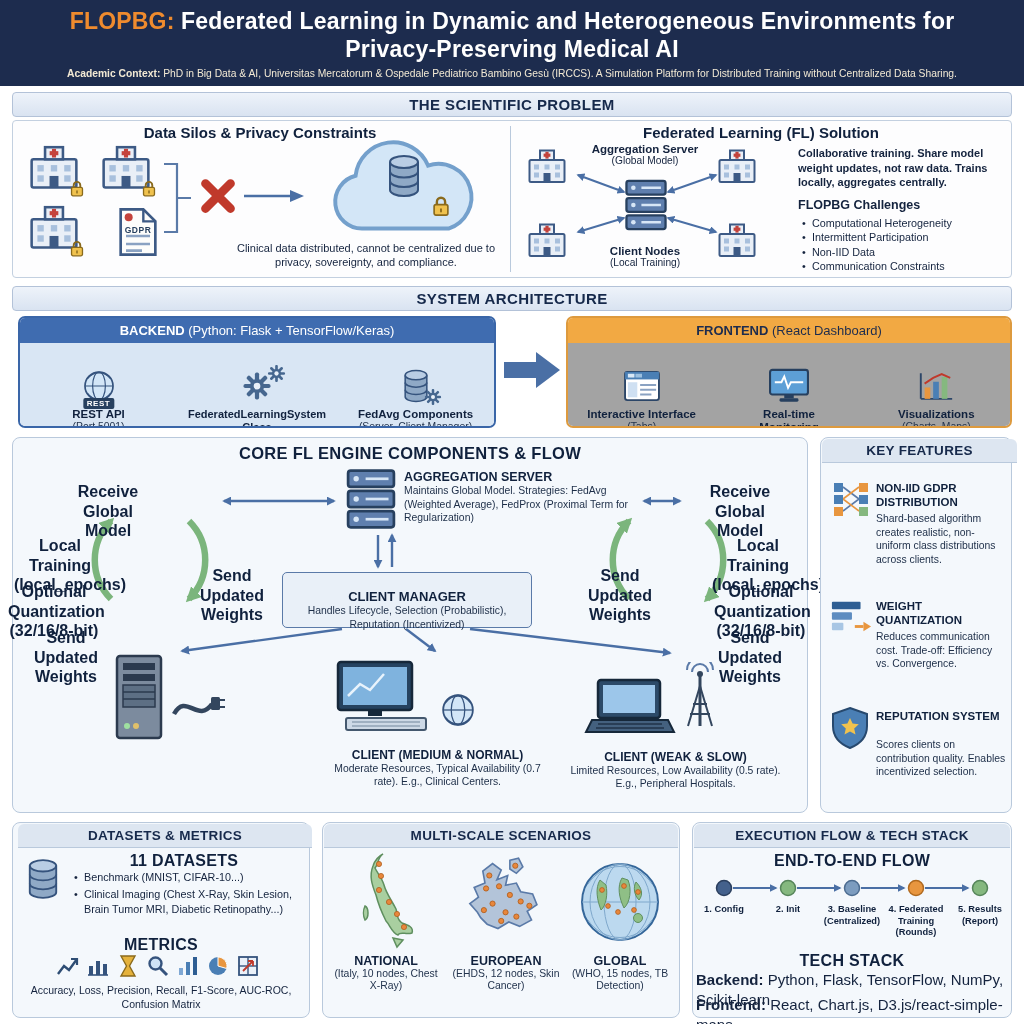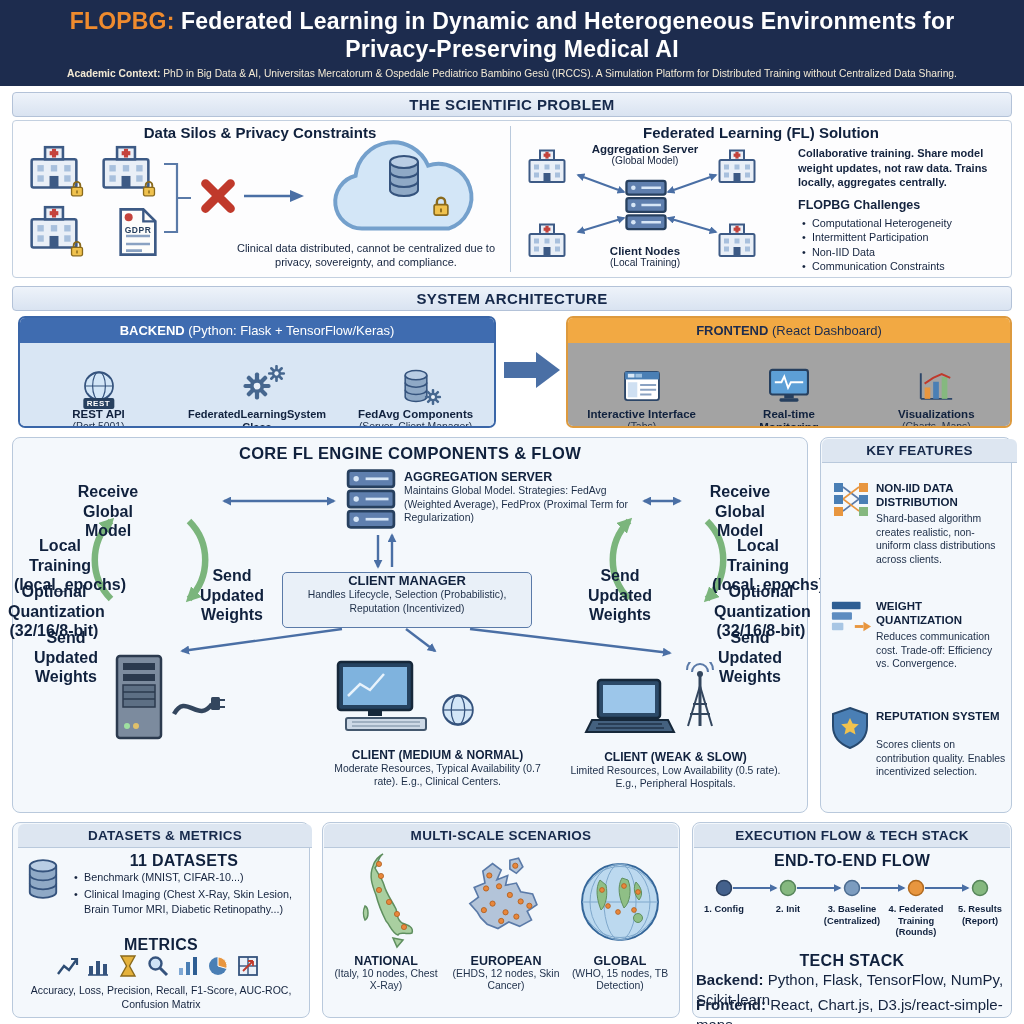--- a/index.html
+++ b/index.html
@@ -27,21 +27,21 @@
 .hosp .lk{position:absolute;right:-4px;bottom:-4px}
 .arch-box{border-radius:7px;overflow:hidden;display:flex;flex-direction:column}
 .arch-hd{height:25px;text-align:center;font-size:13px;line-height:25px}
 .arch-body{flex:1;display:flex}
 .arch-col{flex:1;display:flex;flex-direction:column;align-items:center;padding-top:23px}
 .arch-ic{height:40px;display:flex;align-items:center;justify-content:center;position:relative;margin-bottom:2px}
 .rest-badge{position:absolute;left:50%;bottom:-3px;transform:translateX(-50%);background:#27405f;color:#fff;font-size:8px;font-weight:bold;padding:1px 4px;border-radius:2px;letter-spacing:.5px}
 .eng-h{font-weight:bold;font-size:12.5px;color:#10213d}
 .eng-p{font-size:10.4px;line-height:1.3;color:#1c2d47}
 .cyc{font-size:16px;line-height:1.22;text-align:center;color:#10213d;font-weight:bold}
-.mgr-box{background:#e9f0f8;border:1.6px solid #5a7aa8;border-radius:5px;text-align:center;padding-top:0}
+.mgr-box{background:#e9f0f8;border:1.6px solid #5a7aa8;border-radius:5px;text-align:center;padding-top:16px}
 .cli-t{font-weight:bold;font-size:12px;text-align:center;color:#10213d}
 .cli-d{font-size:10.4px;line-height:1.28;text-align:center;color:#1c2d47}
 .feat-t{font-weight:bold;font-size:11.5px;line-height:1.2;color:#10213d}
 .feat-d{font-size:10.4px;line-height:1.3;color:#1c2d47}
 .sub-h{font-weight:bold;font-size:16px;text-align:center;color:#10213d;letter-spacing:.3px}
 .mrow{display:flex;gap:6px;align-items:flex-end}
 .flow-labels{display:flex}
 .flow-labels div{flex:1;text-align:center;font-size:9.3px;font-weight:bold;line-height:1.25;padding:0 2px;color:#10213d}
 .stack-line{font-size:15px;text-align:left;line-height:1.3}
 </style>
@@ -450,21 +450,21 @@
   <svg class="ab" style="left:832px;top:480px" width="38" height="38" viewBox="0 0 38 38">
     <path d="M11 7 L27 19 M11 31 L27 19" stroke="#5a7aa8" stroke-width="1.6" fill="none"></path>
     <path d="M11 19 L27 7 M11 19 L27 31" stroke="#e8963f" stroke-width="1.6" fill="none"></path>
     <rect x="2" y="3" width="9" height="9" fill="#4a7fb5"></rect>
     <rect x="2" y="15" width="9" height="9" fill="#4a7fb5"></rect>
     <rect x="2" y="27" width="9" height="9" fill="#e8963f"></rect>
     <rect x="27" y="3" width="9" height="9" fill="#e8963f"></rect>
     <rect x="27" y="15" width="9" height="9" fill="#4a7fb5"></rect>
     <rect x="27" y="27" width="9" height="9" fill="#85b87f"></rect>
   </svg>
-  <div class="ab feat-t" style="left:876px;top:482px;width:128px">NON-IID DATA DISTRIBUTION</div>
+  <div class="ab feat-t" style="left:876px;top:482px;width:128px">NON-IID GDPR DISTRIBUTION</div>
   <div class="ab feat-d" style="left:876px;top:512px;width:130px">Shard-based algorithm creates realistic, non-uniform class distributions across clients.</div>
 
   <svg class="ab" style="left:830px;top:598px" width="42" height="36" viewBox="0 0 44 36">
     <rect x="2" y="3" width="30" height="8" rx="1" fill="#2e5e93"></rect>
     <rect x="2" y="14" width="21" height="8" rx="1" fill="#5d8cc0"></rect>
     <rect x="2" y="25" width="12" height="8" rx="1" fill="#a8c6e4"></rect>
     <path d="M26 29 H35" stroke="#e8963f" stroke-width="3"></path>
     <path d="M35 24 L43 29 L35 34 Z" fill="#e8963f"></path>
   </svg>
   <div class="ab feat-t" style="left:876px;top:600px;width:128px">WEIGHT QUANTIZATION</div>

